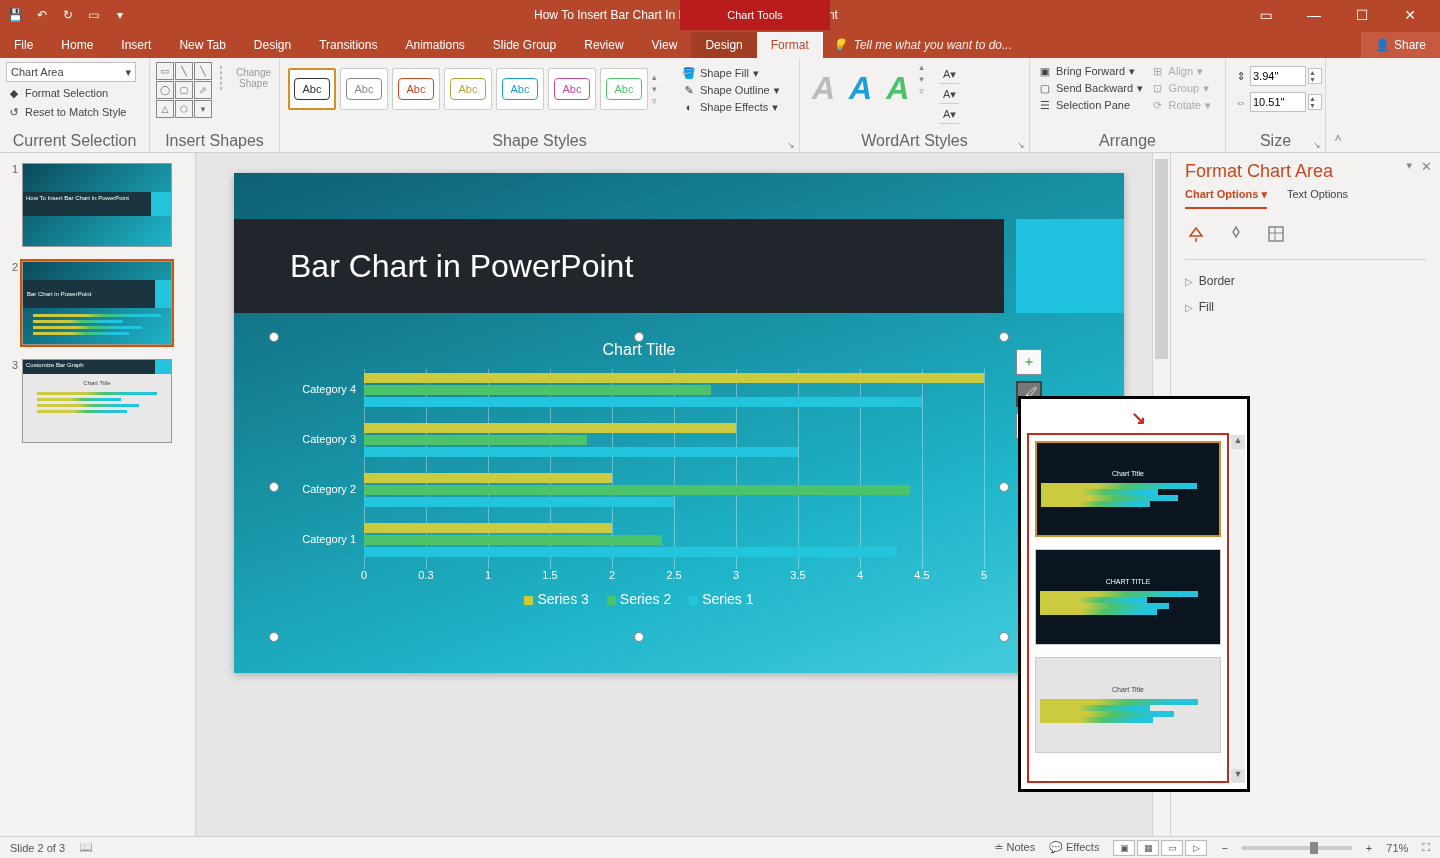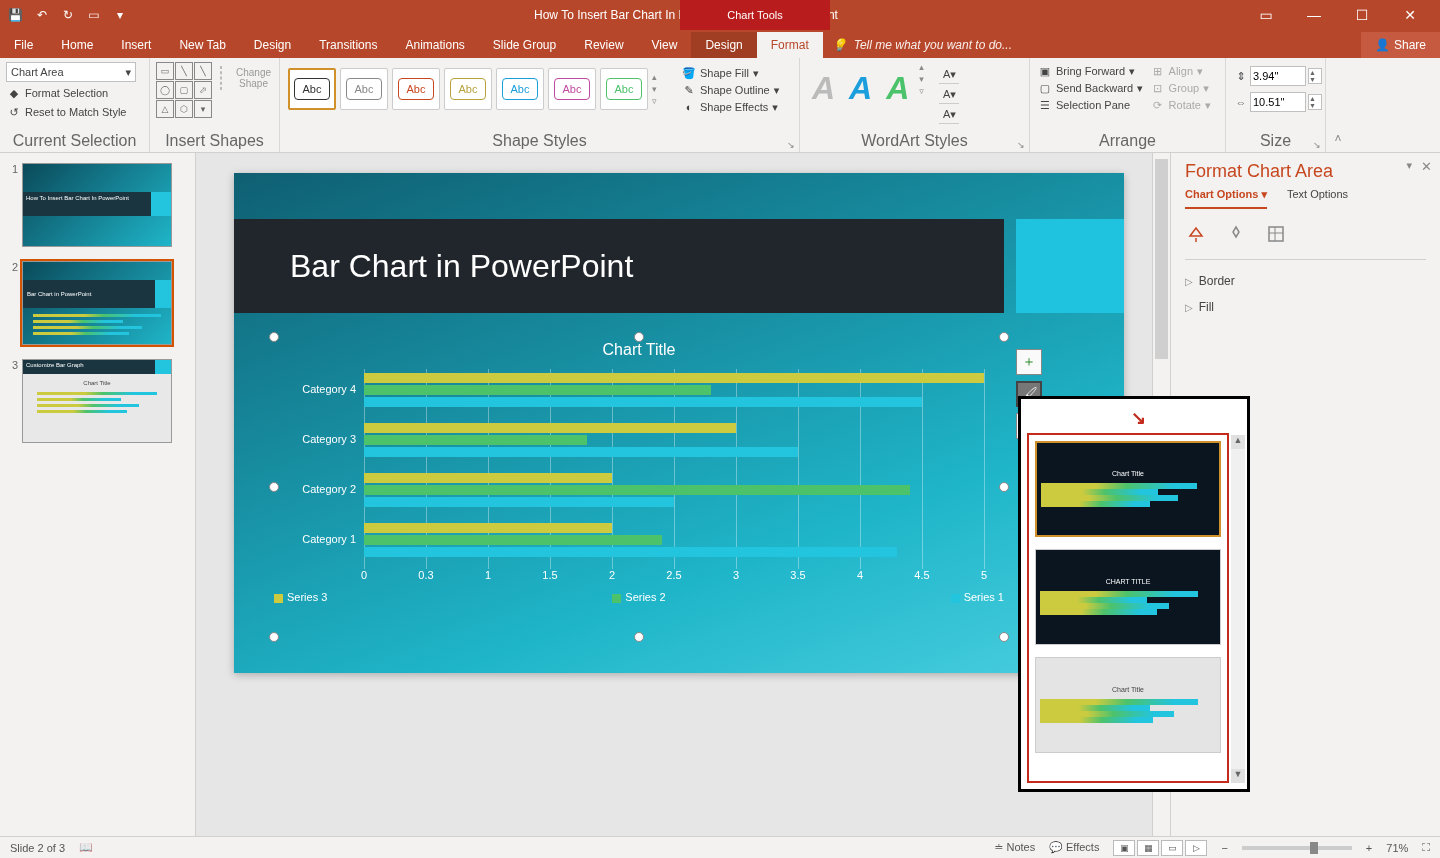--- a/index.html
+++ b/index.html
@@ -103,21 +103,21 @@
 .plot { position:relative; height:200px; margin-left:90px; margin-right:20px; }
 .grid-v { position:absolute; top:0; bottom:0; width:1px; background:rgba(255,255,255,.35);}
 .cat-group { position:absolute; left:0; right:0; height:42px; }
 .cat-label { position:absolute; left:-90px; width:82px; text-align:right; color:#fff; font-size:11px; top:14px;}
 .bar { position:absolute; height:10px; }
 .bar.s3 { background:#cccb3f; top:4px; }
 .bar.s2 { background:#4cc26b; top:16px; }
 .bar.s1 { background:#22c4de; top:28px; }
 .x-ticks { position:relative; margin-left:90px; margin-right:20px; height:16px; color:#fff; font-size:11px; }
 .x-tick { position:absolute; transform:translateX(-50%); }
-.legend { text-align:center; color:#fff; font-size:11px; padding-top:6px; display:flex; justify-content:space-between; gap:18px;}
+.legend { text-align:center; color:#fff; font-size:14px; padding-top:6px; display:flex; justify-content:center; gap:18px;}
 .legend span.sw{display:inline-block;width:9px;height:9px;margin-right:4px;vertical-align:middle;}
 
 
 .chart-btns { position:absolute; top:176px; left:782px; display:flex; flex-direction:column; gap:6px; }
 .cbtn { width:26px; height:26px; background:#fafafa; border:1px solid #888; display:flex; align-items:center; justify-content:center; font-size:14px; color:#555;}
 .cbtn.active { background:#777; border:2px solid #444; color:#fff;}
 
 
 .style-flyout { position:absolute; top:396px; left:1018px; width:232px; height:396px; background:#fff; border:3px solid #000; z-index:50; }
 .flyout-tabs { display:flex; gap:20px; padding:6px 8px 4px; font-size:12px; }

